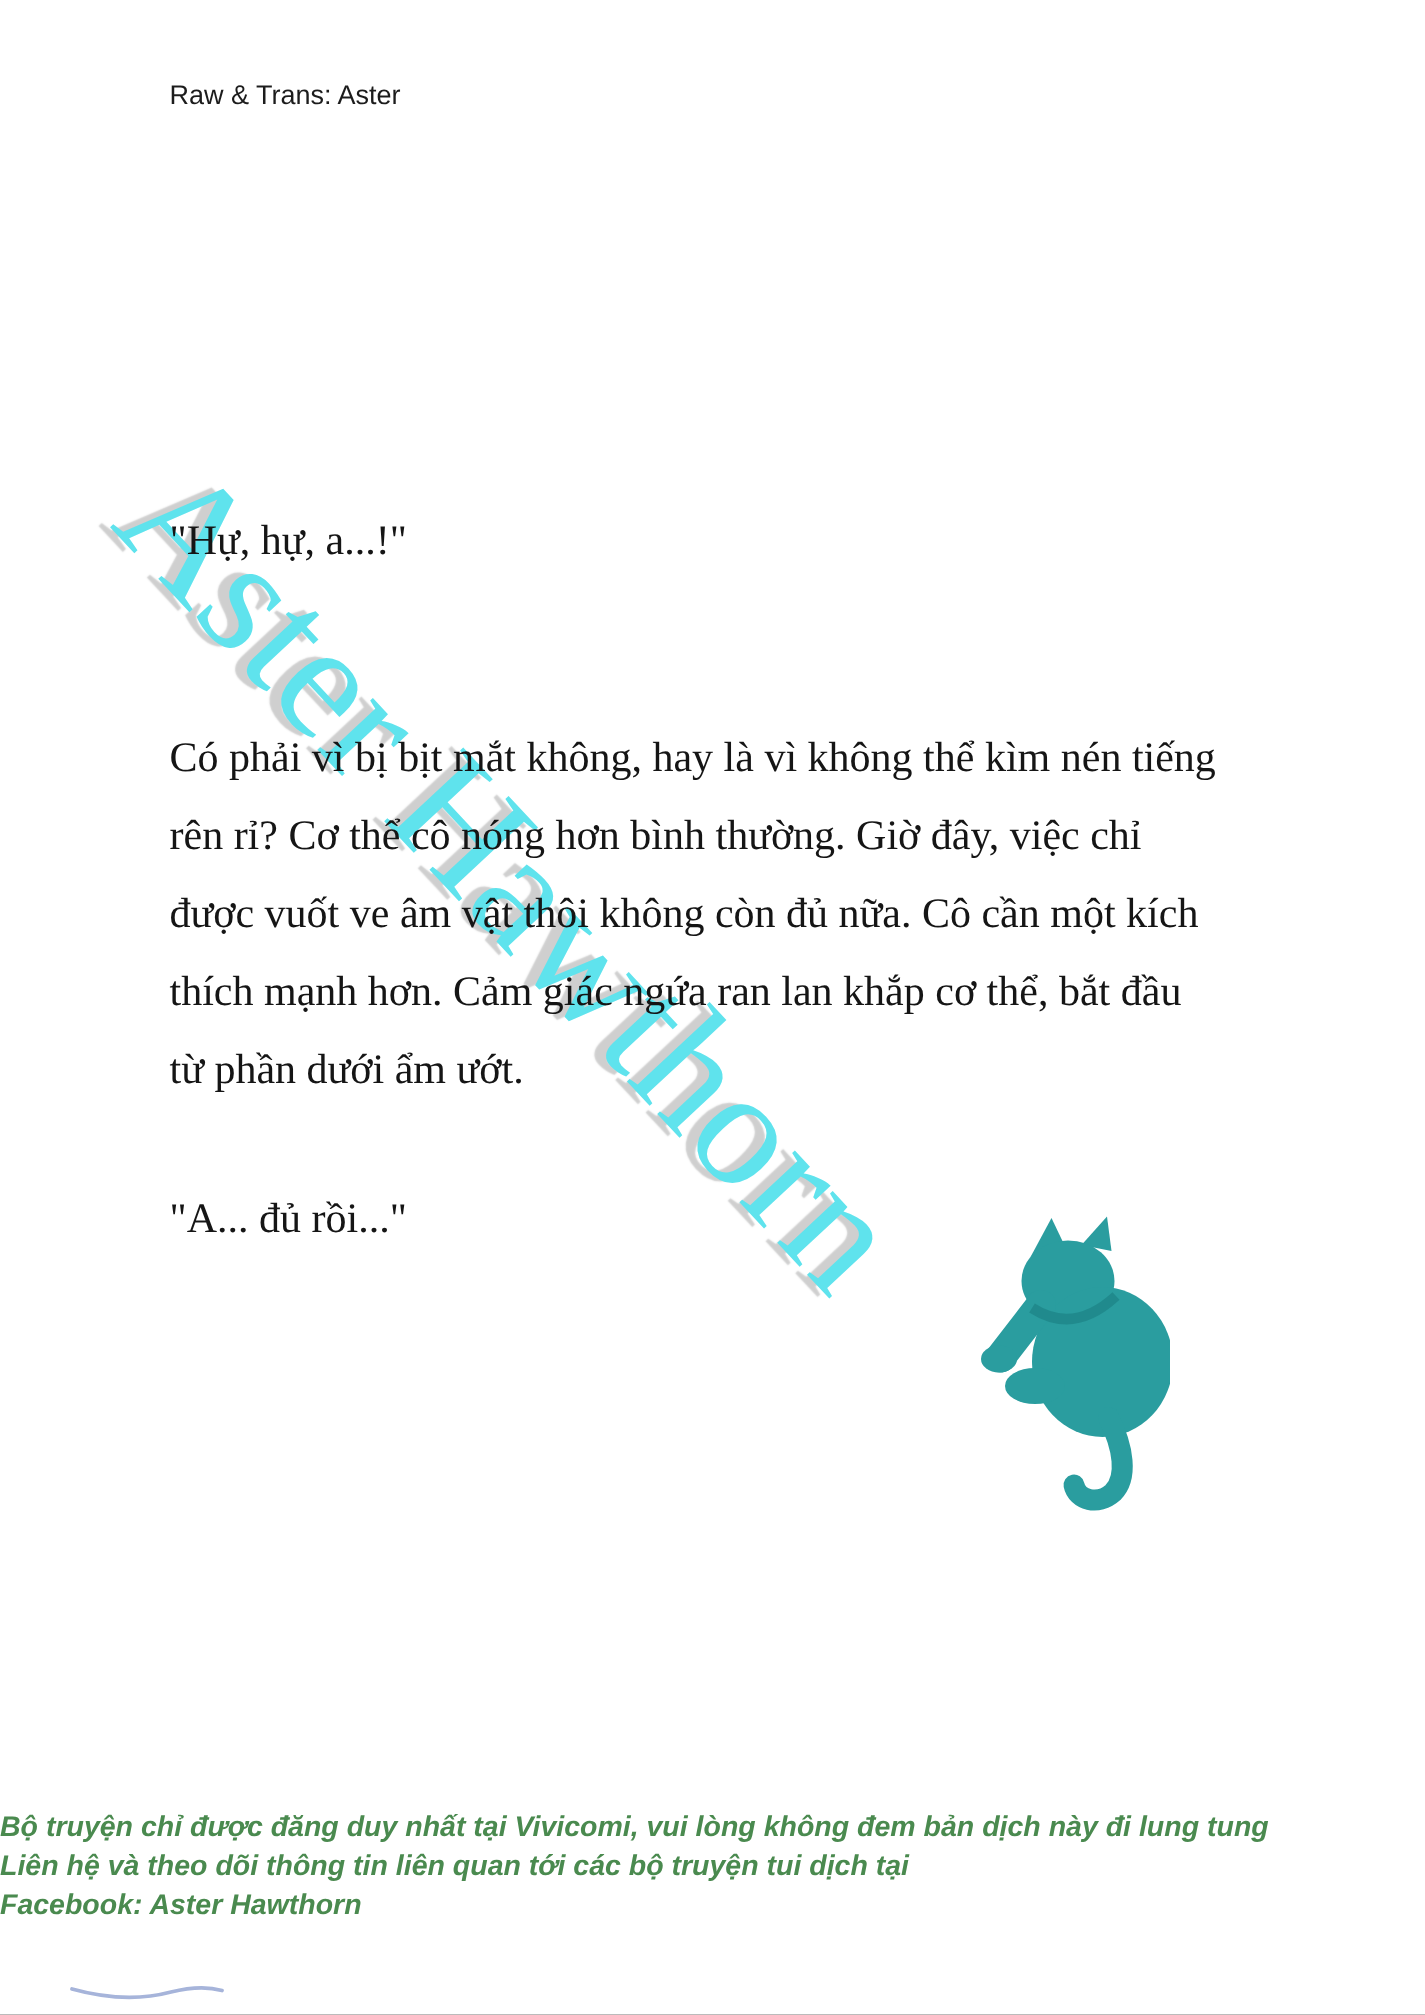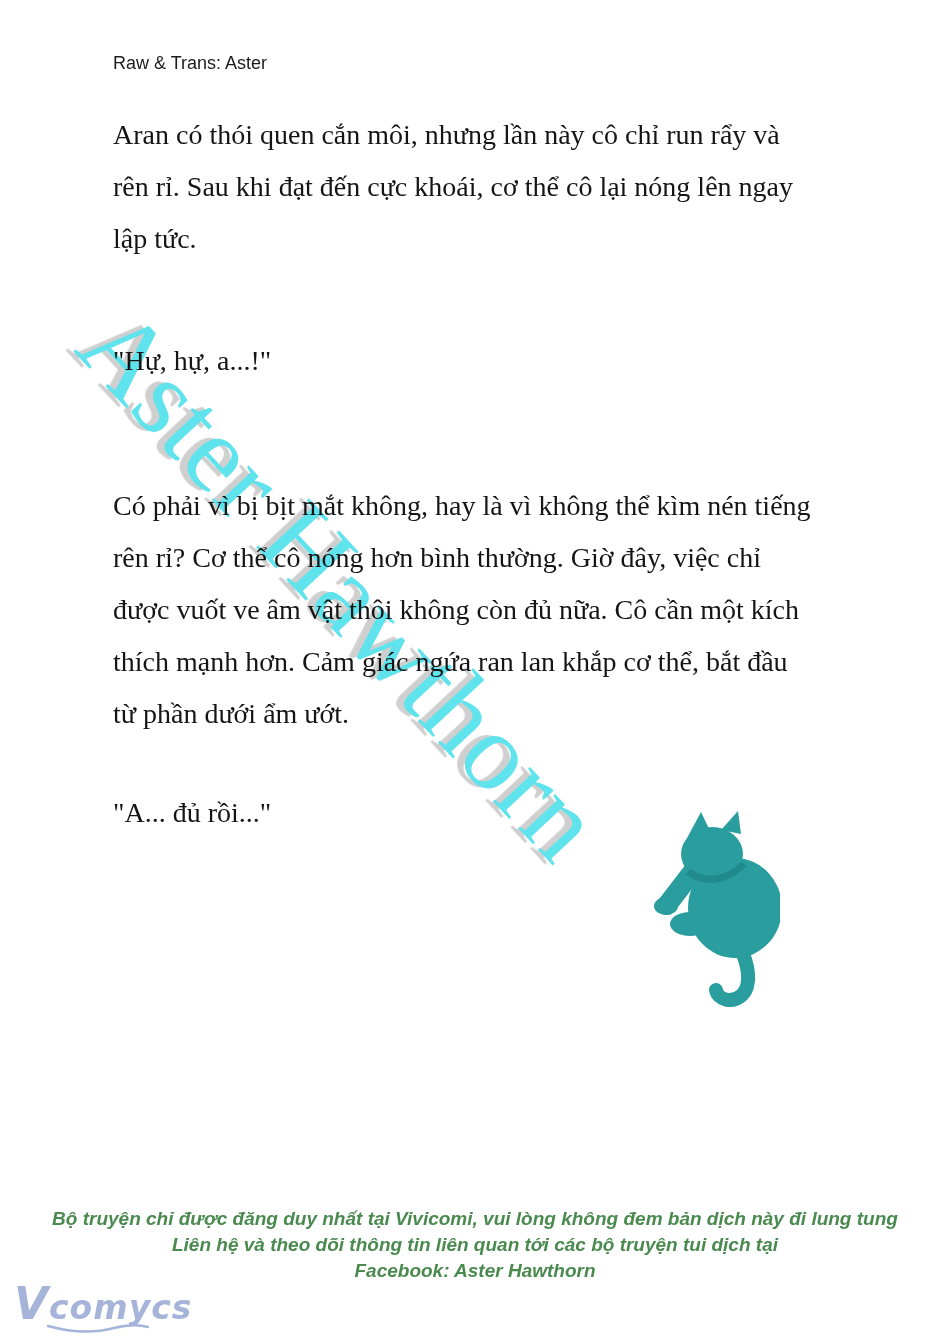--- a/index.html
+++ b/index.html
@@ -37,21 +37,20 @@
     line-height:52px;
     white-space:pre;
   }
   .p1{top:109px;}
   .p2{top:335px;}
   .p3{top:480px;}
   .p4{top:787px;}
   .p5{top:915px;}
   .footer-note{
     position:absolute;left:0;right:0;top:1206px;
-    text-align:center;
     font-family:"Liberation Sans", sans-serif;
     font-style:italic;font-weight:bold;
     font-size:19px;line-height:26px;
     color:#4a8a4f;
     white-space:pre-line;
   }
   .site-logo{
     position:absolute;left:14px;top:1284px;
     font-family:"DejaVu Sans", sans-serif;
     font-style:italic;font-weight:bold;
@@ -91,34 +90,30 @@
 
           <path d="M38,66 Q66,84 94,58" stroke="#1e8688" stroke-width="7" fill="none" opacity="0.8"></path>
         </g>
       </svg>
     </div>
   </div>
 
   <div class="text-layer">
     <div class="header-credit">Raw &amp; Trans: Aster</div>
 
-    <div class="para p1">Aran có thói quen cắn môi, nhưng lần này cô chỉ run rẩy và
-rên rỉ. Sau khi đạt đến cực khoái, cơ thể cô lại nóng lên ngay
-lập tức.</div>
     <div class="para p2">"Hự, hự, a...!"</div>
     <div class="para p3">Có phải vì bị bịt mắt không, hay là vì không thể kìm nén tiếng
 rên rỉ? Cơ thể cô nóng hơn bình thường. Giờ đây, việc chỉ
 được vuốt ve âm vật thôi không còn đủ nữa. Cô cần một kích
 thích mạnh hơn. Cảm giác ngứa ran lan khắp cơ thể, bắt đầu
 từ phần dưới ẩm ướt.</div>
     <div class="para p4">"A... đủ rồi..."</div>
 
     <div class="footer-note">Bộ truyện chỉ được đăng duy nhất tại Vivicomi, vui lòng không đem bản dịch này đi lung tung
 Liên hệ và theo dõi thông tin liên quan tới các bộ truyện tui dịch tại
 Facebook: Aster Hawthorn</div>
   </div>
 
-  <div class="site-logo">Vcomycs</div>
   <svg class="logo-swoosh" width="110" height="16" viewBox="0 0 110 16" xmlns="http://www.w3.org/2000/svg">
     <path d="M4,6 Q40,16 70,8 Q90,3 104,7" stroke="#a6b4da" stroke-width="2.5" fill="none" stroke-linecap="round"></path>
   </svg>
 
 </div>
 
 </body></html>

